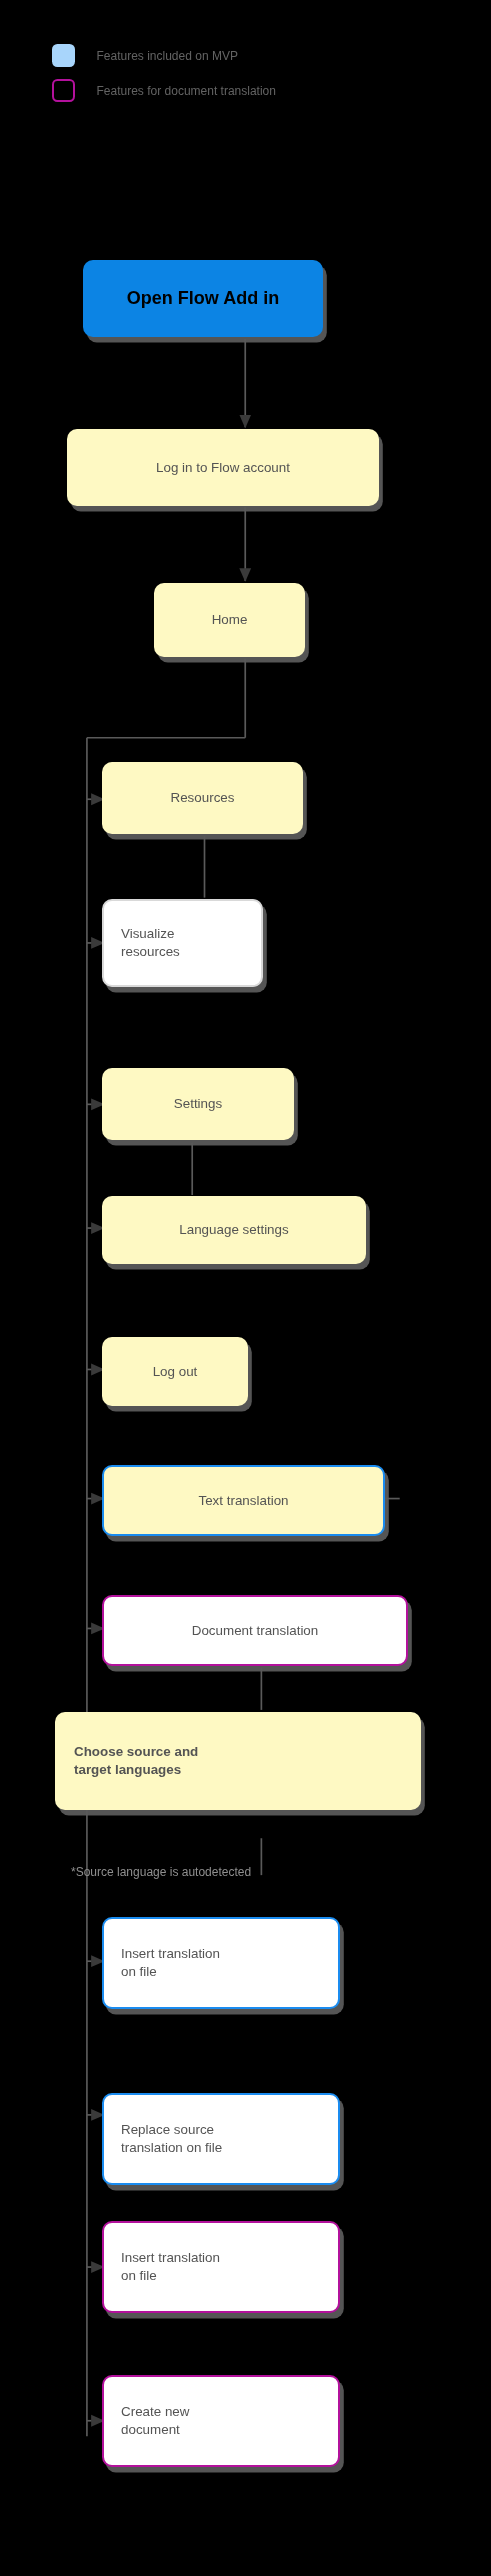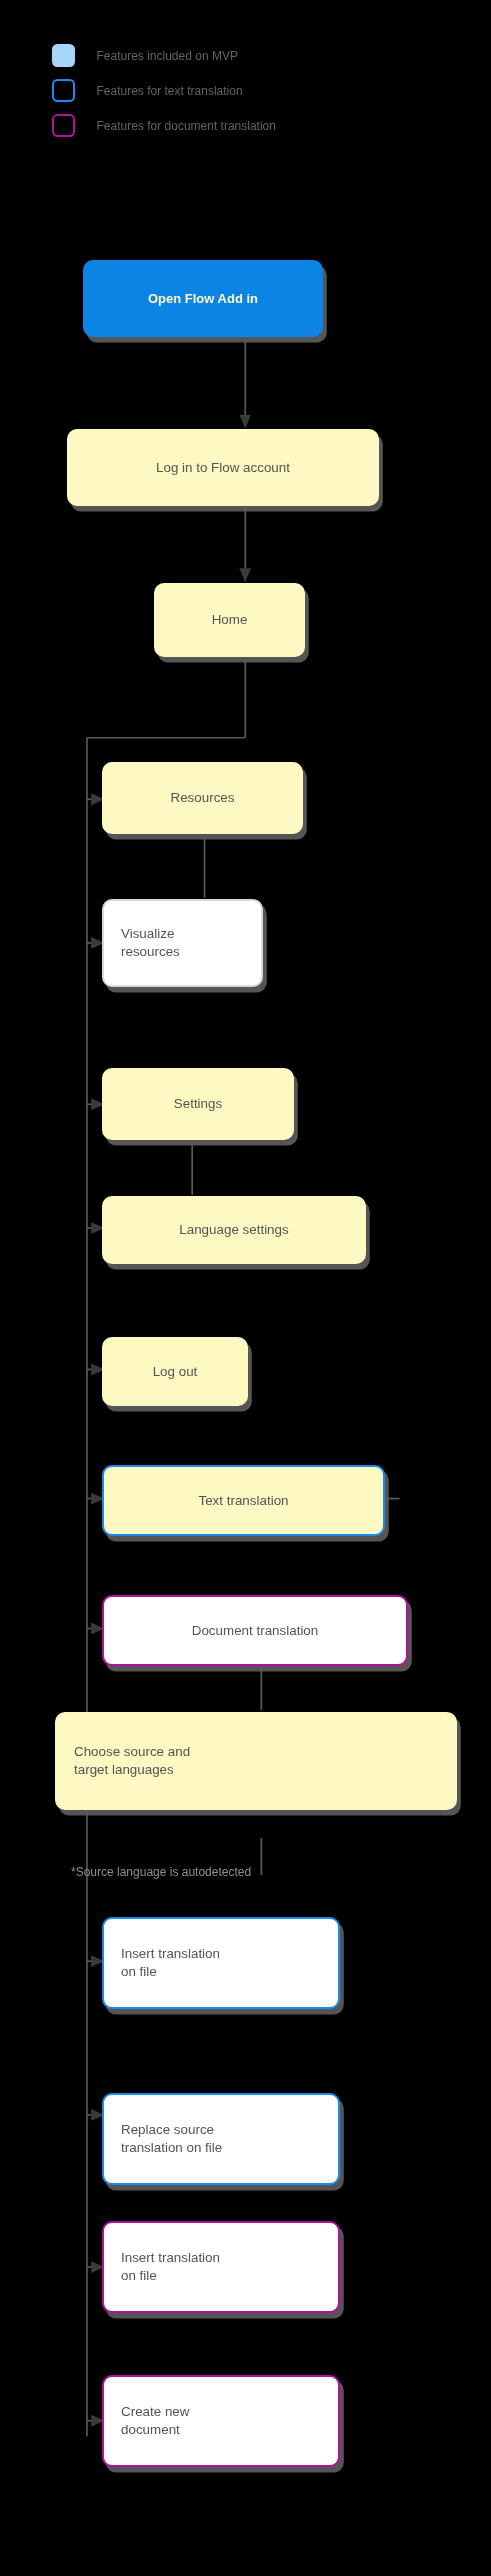--- a/index.html
+++ b/index.html
@@ -70,23 +70,23 @@
     font-size: 13.4px;
     line-height: 1.33;
     color: #545454;
     background: #a8d5fb;
     border: 2.3px solid transparent;
     white-space: pre-line;
   }
   .node.centered  { justify-content: center; text-align: center; }
   .node.fill-primary {
     background: #0c84e4;
-    color: #fef9c3;
+    color: #000000;
     font-weight: bold;
-    font-size: 13px;
+    font-size: 18px;
   }
   .node.fill-blue  { background: #fef9c3; }
   .node.fill-white { background: #ffffff; }
   .node.bd-gray  { border-color: #d9d9d9; }
   .node.bd-blue  { border-color: #1a8cf0; }
   .node.bd-doc   { border-color: #b3119c; }
 
   
   .caption {
     position: absolute;
@@ -97,24 +97,20 @@
     text-align: right;
   }
 </style>
 </head>
 <body>
 
 <div class="legend">
   <div class="legend-row">
     <span class="legend-swatch sw-mvp"></span>
     <span class="legend-label">Features included on MVP</span>
-  </div>
-  <div class="legend-row">
-    <span class="legend-swatch sw-text"></span>
-    <span class="legend-label">Features for text translation</span>
   </div>
   <div class="legend-row">
     <span class="legend-swatch sw-doc"></span>
     <span class="legend-label">Features for document translation</span>
   </div>
 </div>
 
 <svg id="canvas" viewBox="0 0 640 3352">
   <defs>
     <marker id="arr" markerWidth="9" markerHeight="9" refX="7.5" refY="4" orient="auto">
@@ -190,21 +186,21 @@
 </div>
 
 <div class="node fill-blue bd-blue centered" style="left:102px; top:1465px; width:283px; height:71px;">
   <span>Text translation</span>
 </div>
 
 <div class="node fill-white bd-doc centered" style="left:102px; top:1595px; width:306px; height:71px;">
   <span>Document translation</span>
 </div>
 
-<div class="node fill-blue" style="left:55px; top:1712px; width:402px; height:98px;">
+<div class="node fill-blue" style="left:55px; top:1712px; width:366px; height:98px;font-weight:bold;">
   <span>Choose  source and
 target languages</span>
 </div>
 
 <div class="caption" style="left:71px; top:1866px;">*Source language is autodetected</div>
 
 <div class="node fill-white bd-blue" style="left:102px; top:1917px; width:238px; height:92px;">
   <span>Insert translation
 on file</span>
 </div>

